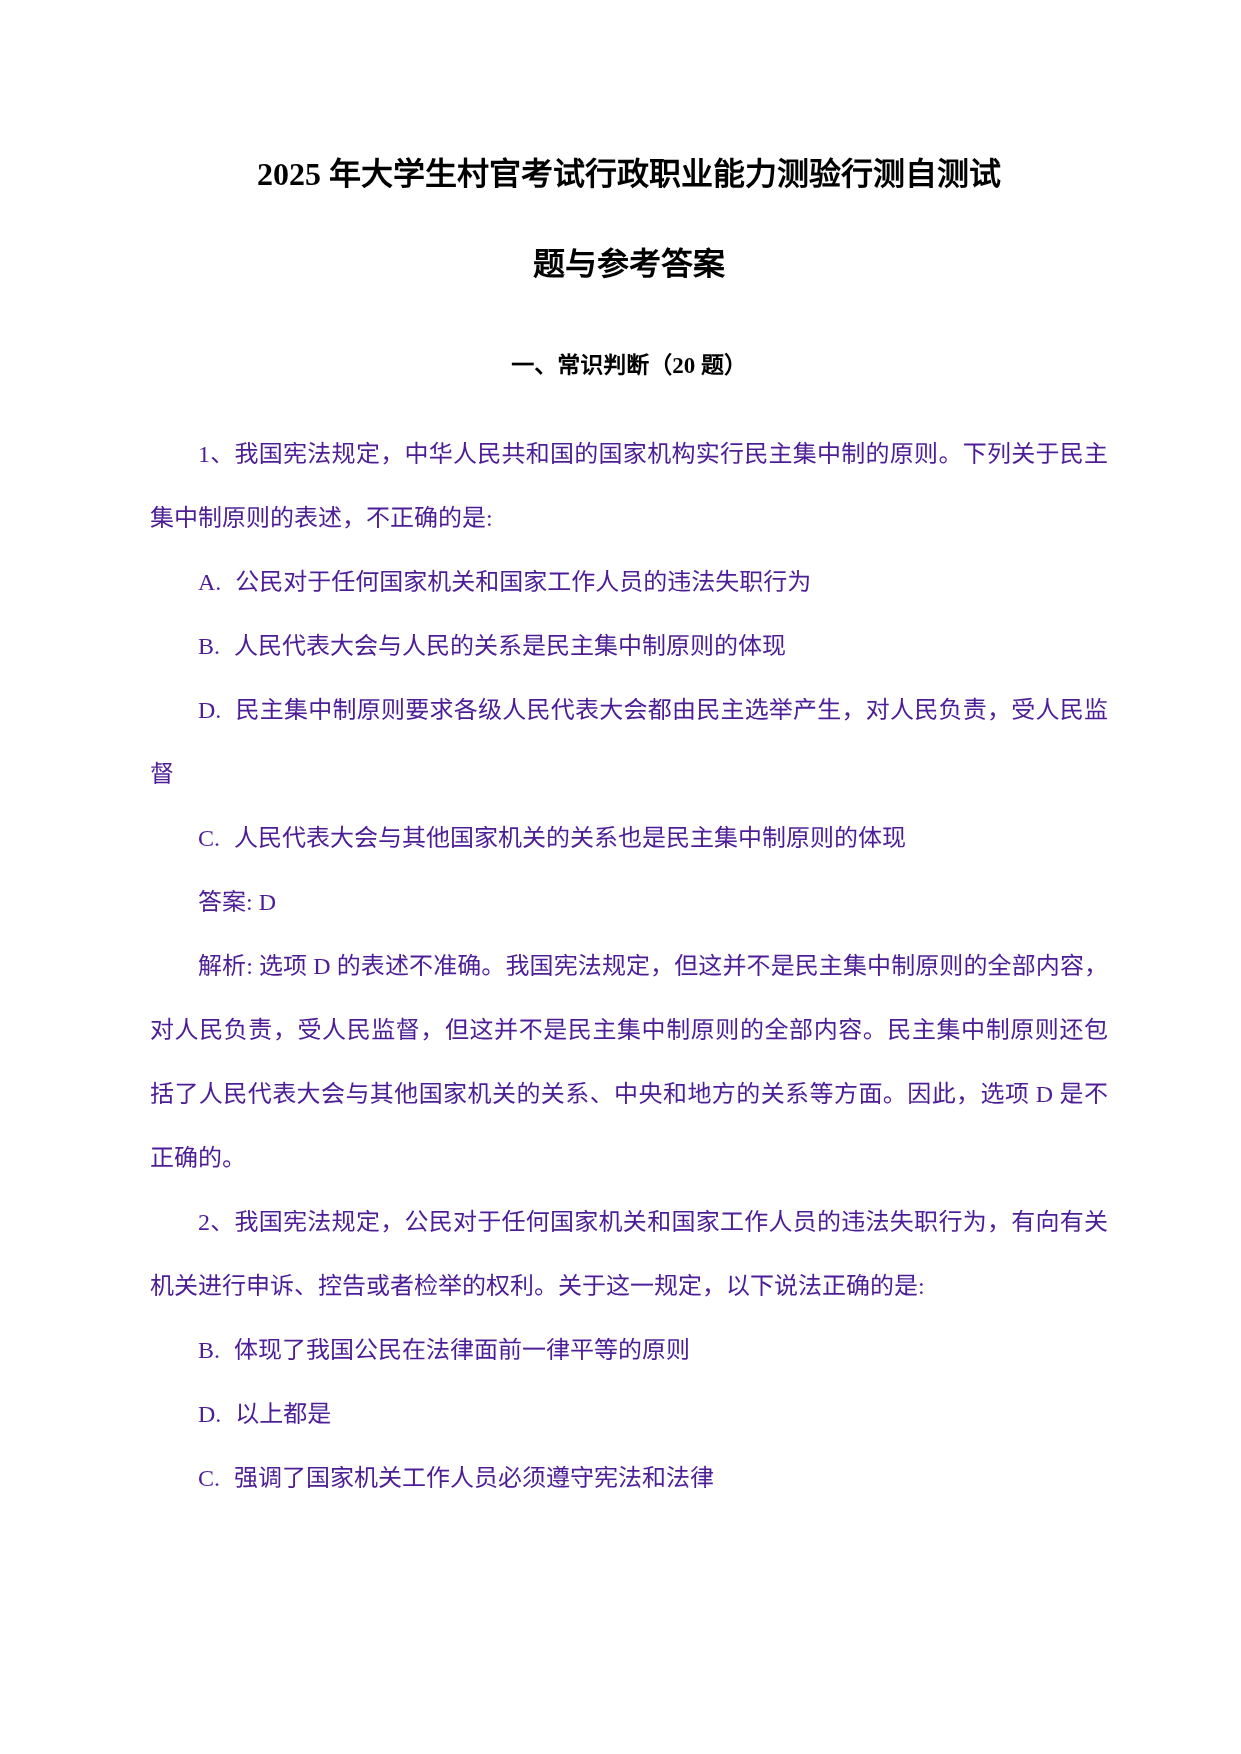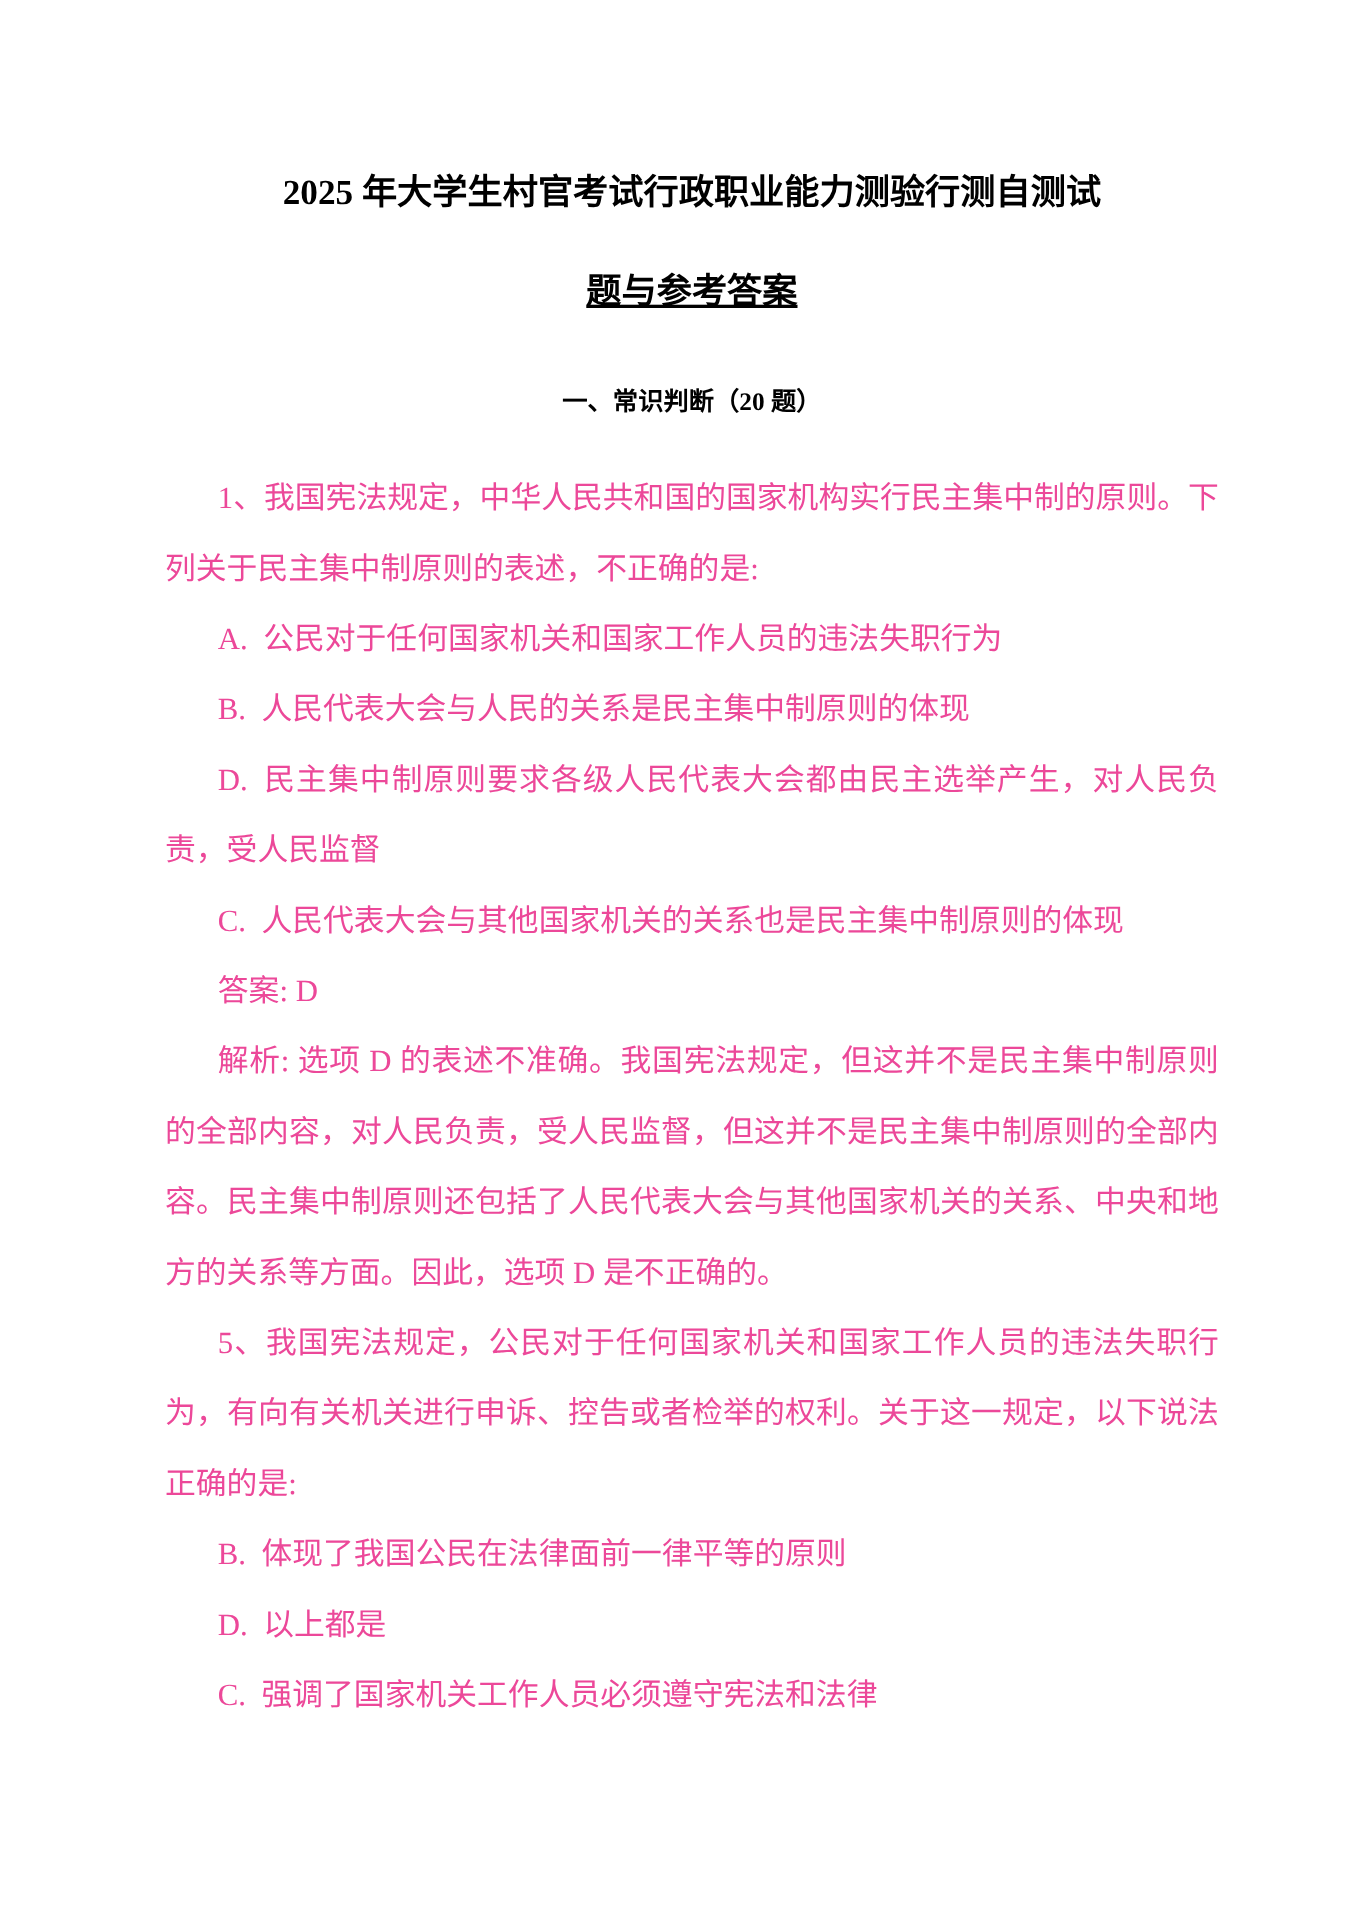--- a/index.html
+++ b/index.html
@@ -18,35 +18,35 @@
     padding-left: 150px;
     padding-right: 133px; 
   }
   .doc-title {
     text-align: center;
     font-weight: bold;
     font-size: 32px;
     line-height: 44px;
   }
   .doc-title.line1 { margin-top: 152px; }
-  .doc-title.line2 { margin-top: 46px; text-decoration: underline; }
+  .doc-title.line2 { margin-top: 46px; }
   .section-heading {
     margin-top: 60px;
     font-weight: bold;
     font-size: 23px;
     line-height: 40px;
     text-align: center;
   }
   .body-text { margin-top: 36px; }
   .para {
-    font-size: 28px;
+    font-size: 24px;
     line-height: 64px;
     text-align: justify;
     text-indent: 48px; 
-    color: #ec4899;
+    color: #4c1d95;
   }
   .option .opt-text { margin-left: 14px; }
 </style>
 </head>
 <body>
 
 <div class="page">
   <div class="content">
 
     <div class="doc-title line1">2025 年大学生村官考试行政职业能力测验行测自测试</div>
@@ -59,21 +59,21 @@
       <p class="para">1、我国宪法规定，中华人民共和国的国家机构实行民主集中制的原则。下列关于民主集中制原则的表述，不正确的是:</p>
 
       <p class="para option"><span class="opt-label">A.</span><span class="opt-text">公民对于任何国家机关和国家工作人员的违法失职行为</span></p>
       <p class="para option"><span class="opt-label">B.</span><span class="opt-text">人民代表大会与人民的关系是民主集中制原则的体现</span></p>
       <p class="para option"><span class="opt-label">D.</span><span class="opt-text">民主集中制原则要求各级人民代表大会都由民主选举产生，对人民负责，受人民监督</span></p>
       <p class="para option"><span class="opt-label">C.</span><span class="opt-text">人民代表大会与其他国家机关的关系也是民主集中制原则的体现</span></p>
 
       <p class="para">答案: D</p>
       <p class="para">解析: 选项 D 的表述不准确。我国宪法规定，但这并不是民主集中制原则的全部内容，对人民负责，受人民监督，但这并不是民主集中制原则的全部内容。民主集中制原则还包括了人民代表大会与其他国家机关的关系、中央和地方的关系等方面。因此，选项 D 是不正确的。</p>
 
-      <p class="para">5、我国宪法规定，公民对于任何国家机关和国家工作人员的违法失职行为，有向有关机关进行申诉、控告或者检举的权利。关于这一规定，以下说法正确的是:</p>
+      <p class="para">2、我国宪法规定，公民对于任何国家机关和国家工作人员的违法失职行为，有向有关机关进行申诉、控告或者检举的权利。关于这一规定，以下说法正确的是:</p>
 
       <p class="para option"><span class="opt-label">B.</span><span class="opt-text">体现了我国公民在法律面前一律平等的原则</span></p>
       <p class="para option"><span class="opt-label">D.</span><span class="opt-text">以上都是</span></p>
       <p class="para option"><span class="opt-label">C.</span><span class="opt-text">强调了国家机关工作人员必须遵守宪法和法律</span></p>
 
     </div>
   </div>
 </div>
 
 </body></html>

